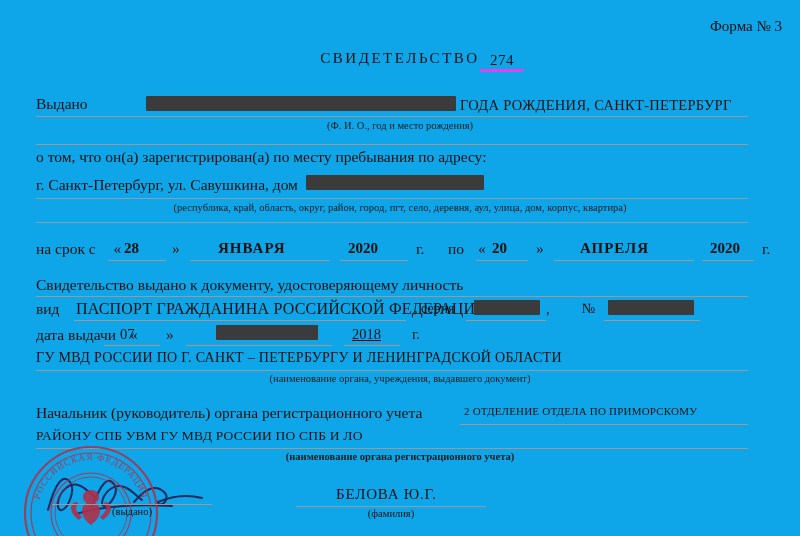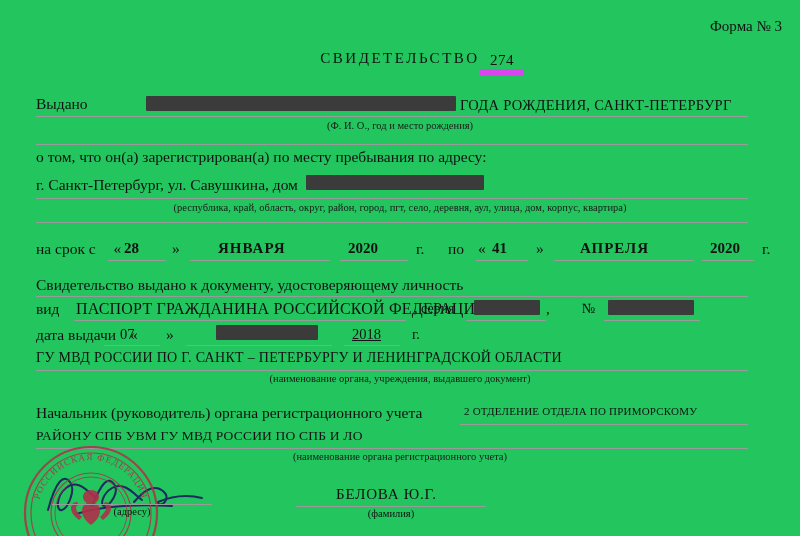--- a/index.html
+++ b/index.html
@@ -4,21 +4,21 @@
 <style>
   html, body {
     margin: 0;
     padding: 0;
     background: #ffffff;
   }
   #page {
     position: relative;
     width: 800px;
     height: 536px;
-    background: #22c55e;
+    background: #0ea5e9;
     font-family: "Liberation Serif", serif;
     color: #121212;
     overflow: hidden;
   }
   .abs { position: absolute; }
 
   .form-no {
     top: 18px; right: 18px;
     font-size: 15px;
     font-family: "Liberation Serif", serif;
@@ -29,21 +29,21 @@
     text-align: center;
     font-size: 15px;
     letter-spacing: 2.5px;
   }
   .title-num {
     top: 52px; left: 480px;
     font-size: 15px;
     letter-spacing: 0.5px;
   }
   .title-num .underline {
-    border-bottom: 7px solid #d946ef;
+    border-bottom: 3px solid #d946ef;
     padding: 0 10px 1px 10px;
   }
   .subtitle {
     top: 76px; left: 0; width: 100%;
     text-align: center;
     font-size: 15.5px;
   }
 
   .lbl { font-size: 15.5px; }
   .caption {
@@ -124,21 +124,21 @@
   .row-organ { top: 350px; left: 36px; font-size: 14px; letter-spacing: 0.3px; }
   .line-6 { top: 370px; left: 36px; width: 712px; }
   .cap-organ { top: 373px; left: 0; }
 
   
   .row-nach { top: 404px; left: 36px; }
   .nach-val { top: 405px; left: 464px; font-size: 11px; letter-spacing: 0.2px; }
   .line-7 { top: 424px; left: 460px; width: 288px; }
   .row-nach2 { top: 428px; left: 36px; font-size: 13.5px; letter-spacing: 0.2px; }
   .line-8 { top: 448px; left: 36px; width: 712px; }
-  .cap-nach { top: 451px; left: 0; }
+  .cap-nach { top: 451px; left: 0; font-weight: bold; }
 
   
   .sig-line { top: 504px; left: 52px; width: 160px; }
   .cap-sig { top: 506px; left: 56px; width: 152px; text-align: center; font-size: 10.5px; }
   .fam-name { top: 486px; left: 336px; font-size: 15px; letter-spacing: 0.8px; }
   .fam-line { top: 506px; left: 296px; width: 190px; }
   .cap-fam { top: 508px; left: 296px; width: 190px; text-align: center; font-size: 10.5px; }
 
   
   .sig-svg { top: 462px; left: 30px; }
@@ -181,21 +181,21 @@
     <span>на срок с</span>
     <span style="margin-left:14px">«</span>
   </div>
   <div class="abs srok-d1">28</div>
   <div class="abs lbl" style="top:240px;left:172px">»</div>
   <div class="abs srok-m1">ЯНВАРЯ</div>
   <div class="abs srok-y1">2020</div>
   <div class="abs lbl" style="top:240px;left:416px">г.</div>
   <div class="abs lbl" style="top:240px;left:448px">по</div>
   <div class="abs lbl" style="top:240px;left:478px">«</div>
-  <div class="abs srok-d2">41</div>
+  <div class="abs srok-d2">20</div>
   <div class="abs lbl" style="top:240px;left:536px">»</div>
   <div class="abs srok-m2">АПРЕЛЯ</div>
   <div class="abs srok-y2">2020</div>
   <div class="abs lbl" style="top:240px;left:762px">г.</div>
 
   <div class="abs rule u1"></div>
   <div class="abs rule u2"></div>
   <div class="abs rule u3"></div>
   <div class="abs rule u4"></div>
   <div class="abs rule u5"></div>
@@ -267,19 +267,19 @@
     </defs>
     <text font-family="Liberation Serif, serif" font-size="9" fill="#b0304a" letter-spacing="1.1" opacity="0.9">
       <textPath href="#arcTop" startOffset="8%">РОССИЙСКАЯ ФЕДЕРАЦИЯ</textPath>
     </text>
     <text font-family="Liberation Serif, serif" font-size="10" fill="#b0304a" letter-spacing="1.4" opacity="0.9">
       <textPath href="#arcBottom" startOffset="30%">№ 780-029</textPath>
     </text>
   </svg>
 
   <div class="abs rule sig-line"></div>
-  <div class="abs cap-sig">(адресу)</div>
+  <div class="abs cap-sig">(выдано)</div>
 
   <div class="abs fam-name">БЕЛОВА Ю.Г.</div>
   <div class="abs rule fam-line"></div>
   <div class="abs cap-fam">(фамилия)</div>
 
 </div>
 
 </body></html>

